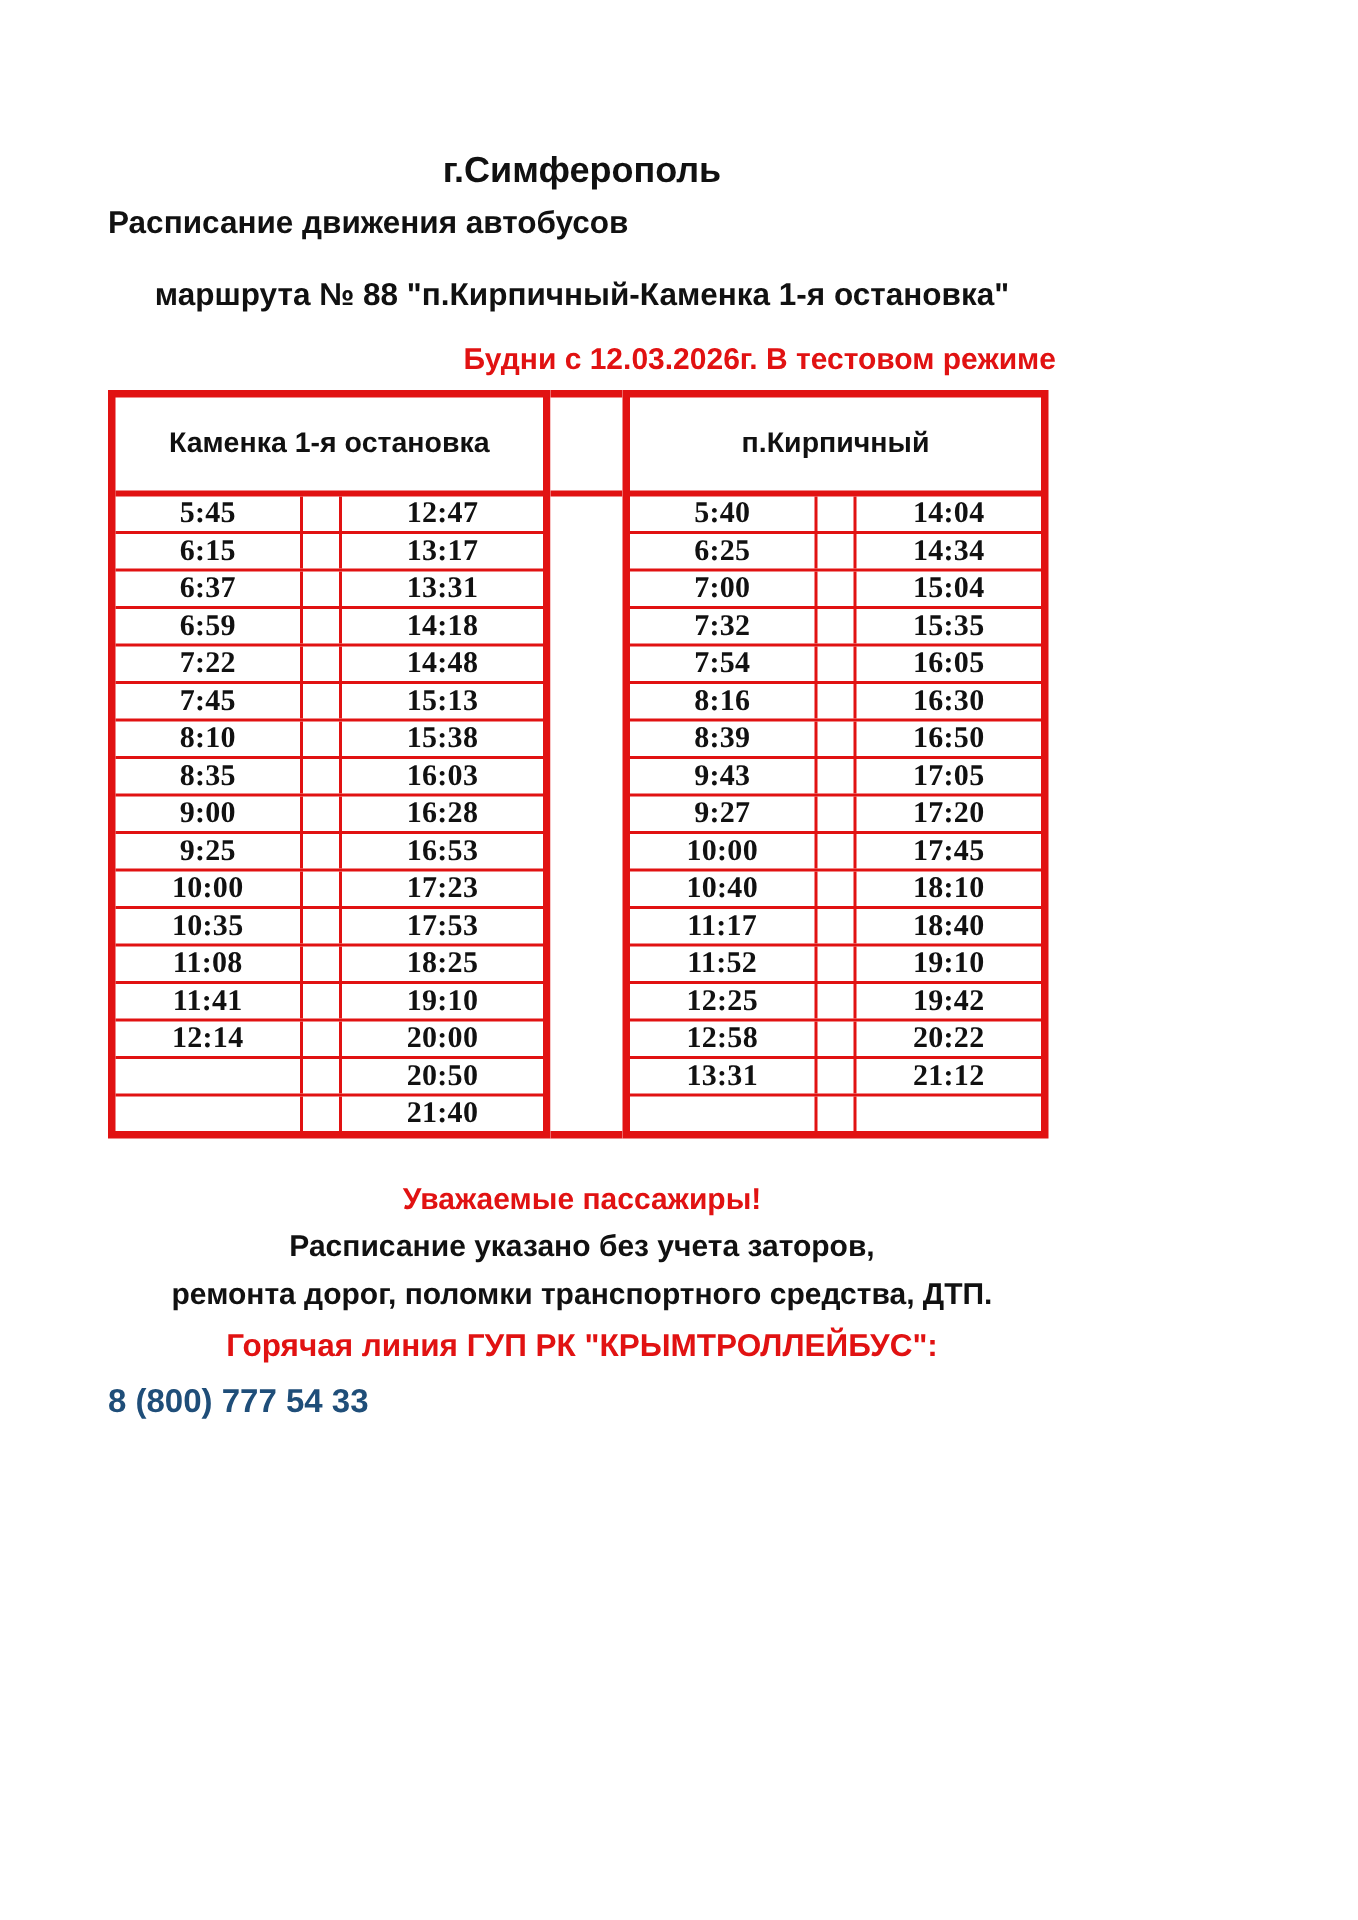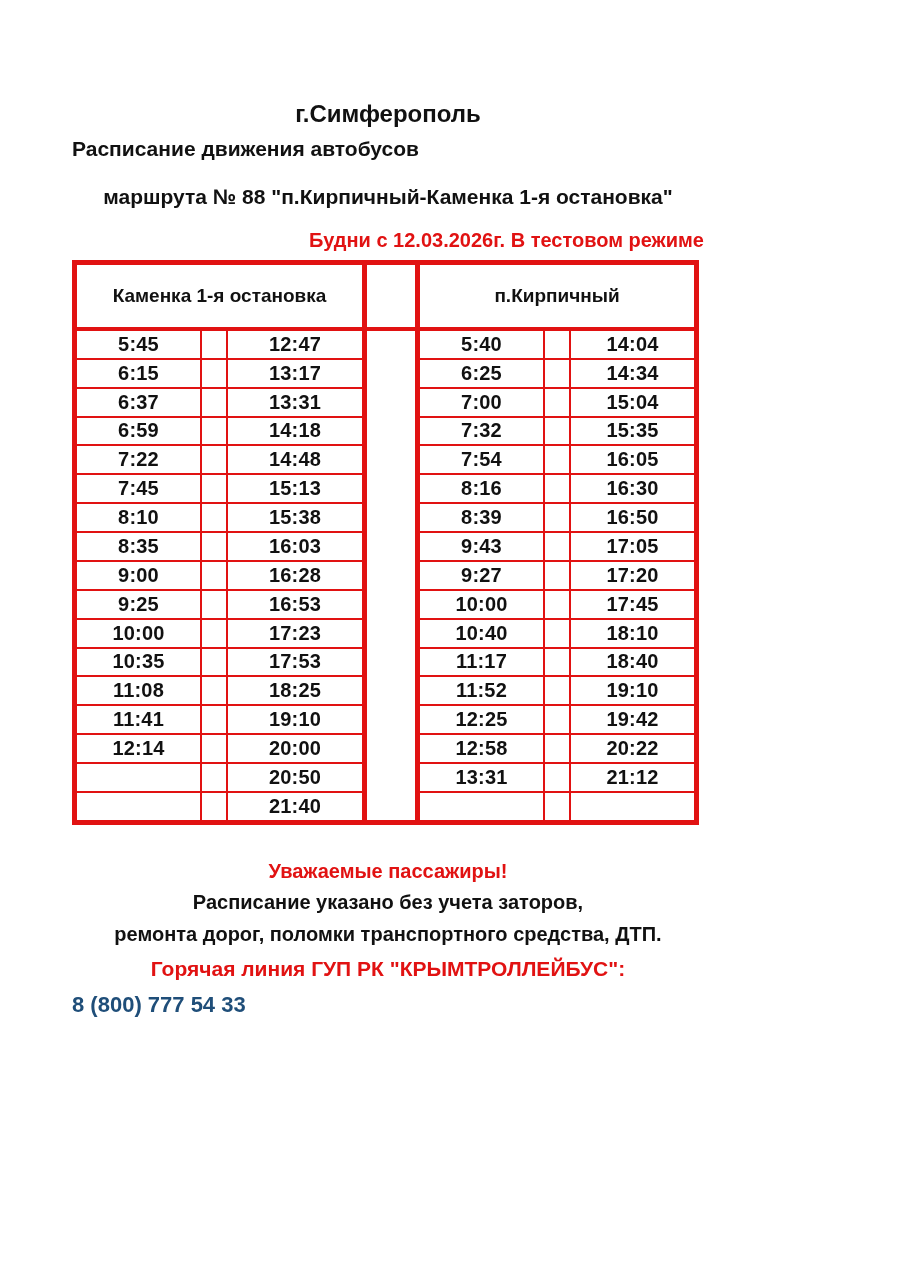--- a/index.html
+++ b/index.html
@@ -19,34 +19,34 @@
 
   .title-city{margin-top:100px;text-align:center;font-size:24px;line-height:1.15;}
   .title-sub{margin-top:9px;text-align:left;font-size:21px;line-height:1.15;}
   .title-route{margin-top:24px;text-align:center;font-size:21px;line-height:1.15;}
   .validity{margin-top:20px;text-align:right;font-size:20px;color:var(--red);line-height:1.15;}
 
   .timetable{
     margin-top:8px;
     display:grid;
     grid-template-columns:295px 48px 284px;
-    height:565px;
+    height:494px;
   }
   .tt-block{
     border:5px solid var(--red);
     background:#ffffff;
     display:flex;flex-direction:column;
   }
   .tt-head{
     height:66px;flex:0 0 66px;
     border-bottom:4px solid var(--red);
     display:flex;align-items:center;justify-content:center;
     font-size:19px;
   }
-  .tt-body{flex:1;display:flex;flex-direction:column;}
+  .tt-body{flex:1;display:flex;flex-direction:column;font-family:Liberation Serif, serif;}
   .tt-row{flex:1;display:flex;border-bottom:2px solid var(--red);}
   .tt-row:last-child{border-bottom:none;}
   .tt-cell{
     display:flex;align-items:center;justify-content:center;
     font-size:20px;letter-spacing:0.2px;
   }
   .tt-cell.c1{width:125px;border-right:2px solid var(--red);}
   .tt-cell.sep{width:26px;border-right:2px solid var(--red);}
   .tt-cell.c2{flex:1;border-radius:13px;}
 

